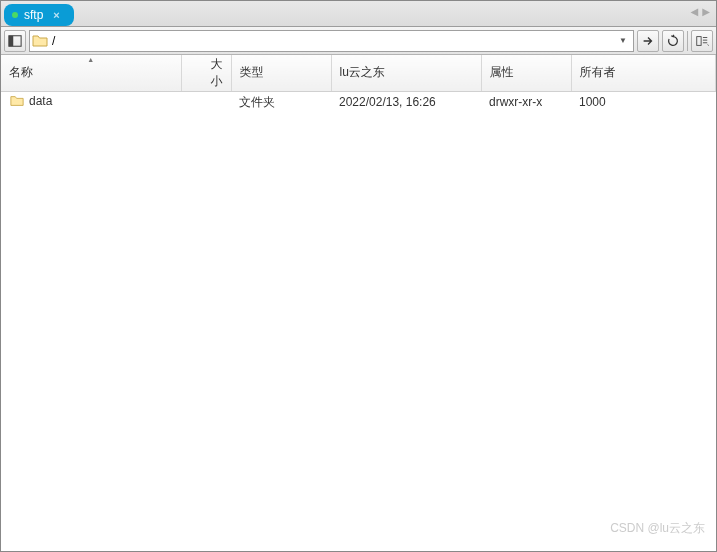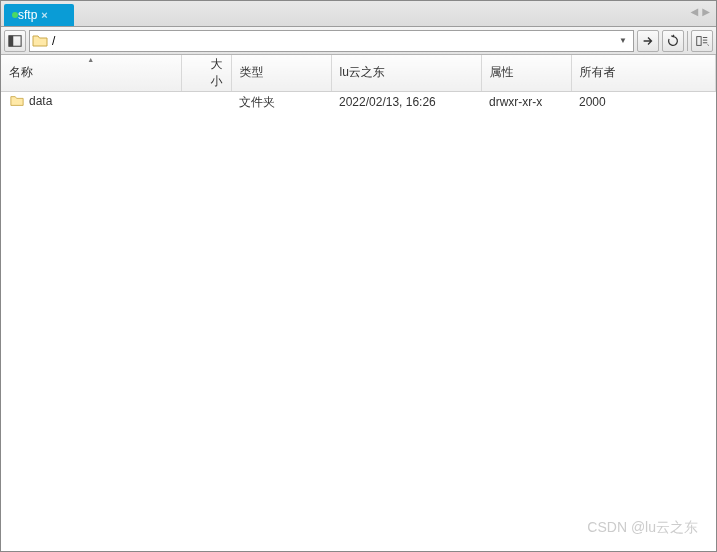--- a/index.html
+++ b/index.html
@@ -1,20 +1,20 @@
 <!DOCTYPE html>
 <html><head>
   <meta charset="utf-8">
   <style>
     * { box-sizing: border-box; margin: 0; padding: 0; }
     body { font-family: "Microsoft YaHei", Arial, sans-serif; font-size: 12px; color: #333; width: 717px; height: 552px; border: 1px solid #888; background: #fff; display: flex; flex-direction: column; overflow: hidden; position: relative; }
     
     
     .tab-bar { height: 26px; background: linear-gradient(#e8e8e8, #dcdcdc); display: flex; align-items: flex-end; border-bottom: 1px solid #9c9c9c; padding-left: 3px; position: relative; }
-    .tab { height: 22px; background: #0a9cd6; color: #fff; display: flex; align-items: center; padding: 0 8px; font-size: 12px; margin-right: 10px; min-width: 70px; border-top-left-radius: 2px; border-top-right-radius: 2px; }
+    .tab { height: 22px; background: #0a9cd6; color: #fff; display: flex; align-items: center; padding: 0 8px; font-size: 12px; margin-right: 10px; gap: 6px; min-width: 70px; border-top-left-radius: 2px; border-top-right-radius: 2px; border-radius: 8px; }
     .tab .dot { width: 6px; height: 6px; border-radius: 50%; background: #4cd964; }
     .tab-close { font-size: 11px; color: #e8f4fa; cursor: pointer; margin-left: 4px; font-weight: bold; opacity: 0.8; }
     .nav-arrows { position: absolute; right: 6px; top: 5px; display: flex; gap: 4px; }
     .nav-arrows span { color: #aaa; font-size: 10px; cursor: pointer; }
     
     
     .toolbar { height: 28px; background: linear-gradient(#f4f4f4, #e4e4e4); border-bottom: 1px solid #b4b4b4; display: flex; align-items: center; padding: 2px 3px; gap: 3px; }
     .tb-btn { width: 22px; height: 22px; border: 1px solid #b0b0b0; background: linear-gradient(#fafafa, #e6e6e6); display: inline-flex; align-items: center; justify-content: center; cursor: pointer; border-radius: 2px; }
     .tb-btn svg { width: 14px; height: 14px; }
     .addr { flex: 1; height: 22px; display: flex; align-items: center; border: 1px solid #a0a0a0; background: #fff; padding: 0 2px; }
@@ -27,21 +27,21 @@
     .table-wrap { flex: 1; overflow: auto; background: #fff; }
     table { width: 100%; border-collapse: collapse; table-layout: fixed; }
     thead th { height: 36px; background: linear-gradient(#fdfdfd, #f0f0f0); border-right: 1px solid #d8d8d8; border-bottom: 1px solid #d0d0d0; text-align: left; padding: 0 8px; font-weight: normal; font-size: 12px; position: relative; }
     thead th.right { text-align: right; padding-left: 23px; }
     .sort-ind { position: absolute; left: 50%; top: 1px; transform: translateX(-50%); font-size: 7px; color: #777; }
     tbody td { height: 22px; padding: 0 8px; font-size: 12px; white-space: nowrap; vertical-align: middle; }
     tbody td.right { text-align: right; }
     .row-icon { display: inline-flex; align-items: center; gap: 4px; }
     .row-icon svg { width: 16px; height: 14px; }
     
-    .watermark { position: absolute; bottom: 14px; right: 18px; color: #ccc; font-size: 14px; pointer-events: none; }
+    .watermark { position: absolute; bottom: 14px; right: 11px; color: #ccc; font-size: 12px; pointer-events: none; }
     
     
     tbody tr { border-bottom: none; }
   </style>
 </head>
 <body>
 
 <div class="tab-bar">
   <div class="tab">
     <span class="dot"></span>
@@ -116,19 +116,19 @@
           <td><span class="row-icon">
               <svg viewBox="0 0 16 16">
                 <path d="M1 3 h5 l1.5 2 H15 v8 H1 z" fill="#ffe9a8" stroke="#caa84a"></path>
               </svg>
               <span>data</span>
             </span></td>
           <td class="right"></td>
           <td>文件夹</td>
           <td>2022/02/13, 16:26</td>
           <td>drwxr-xr-x</td>
-          <td>2000</td>
+          <td>1000</td>
         </tr>
       </tbody>
   </table>
 </div>
 
 <div class="watermark">CSDN @lu云之东</div>
 
 </body></html>

